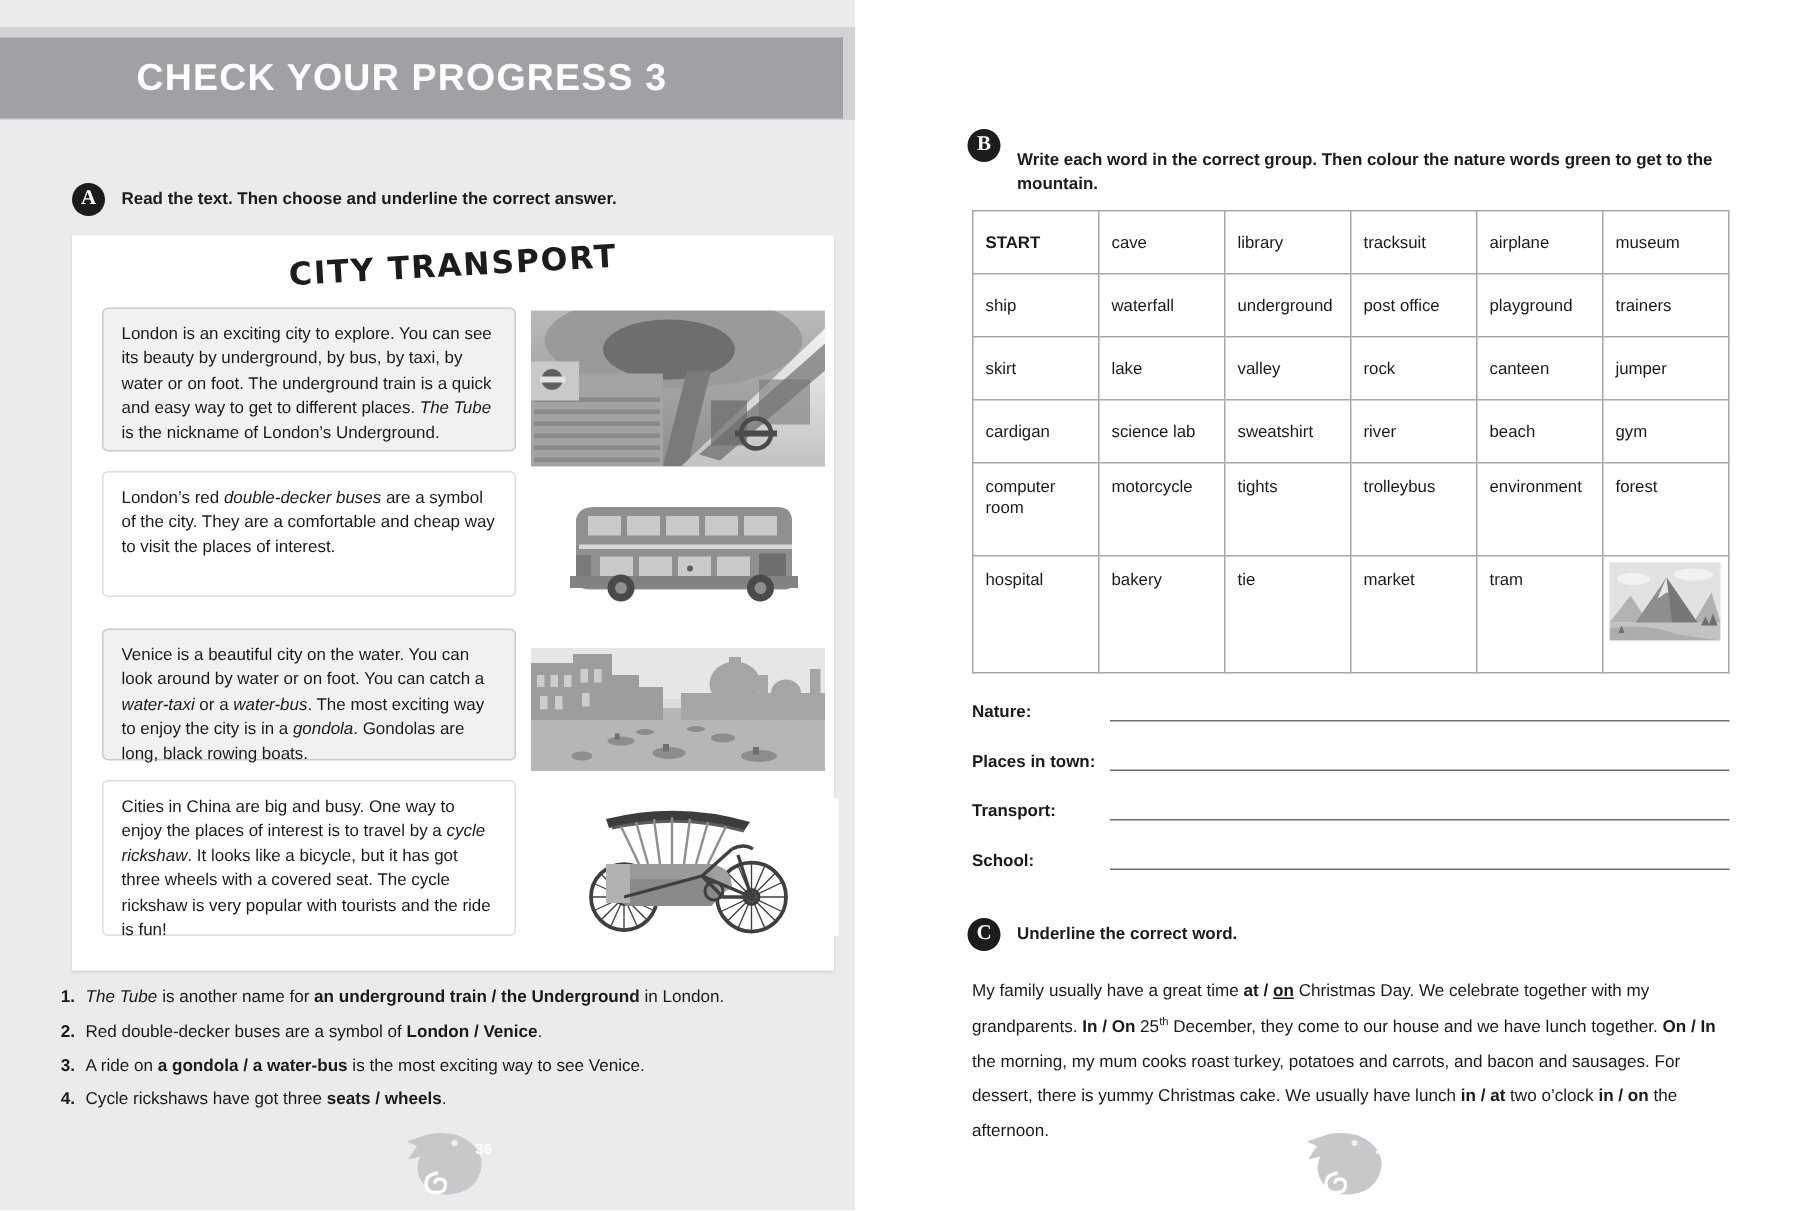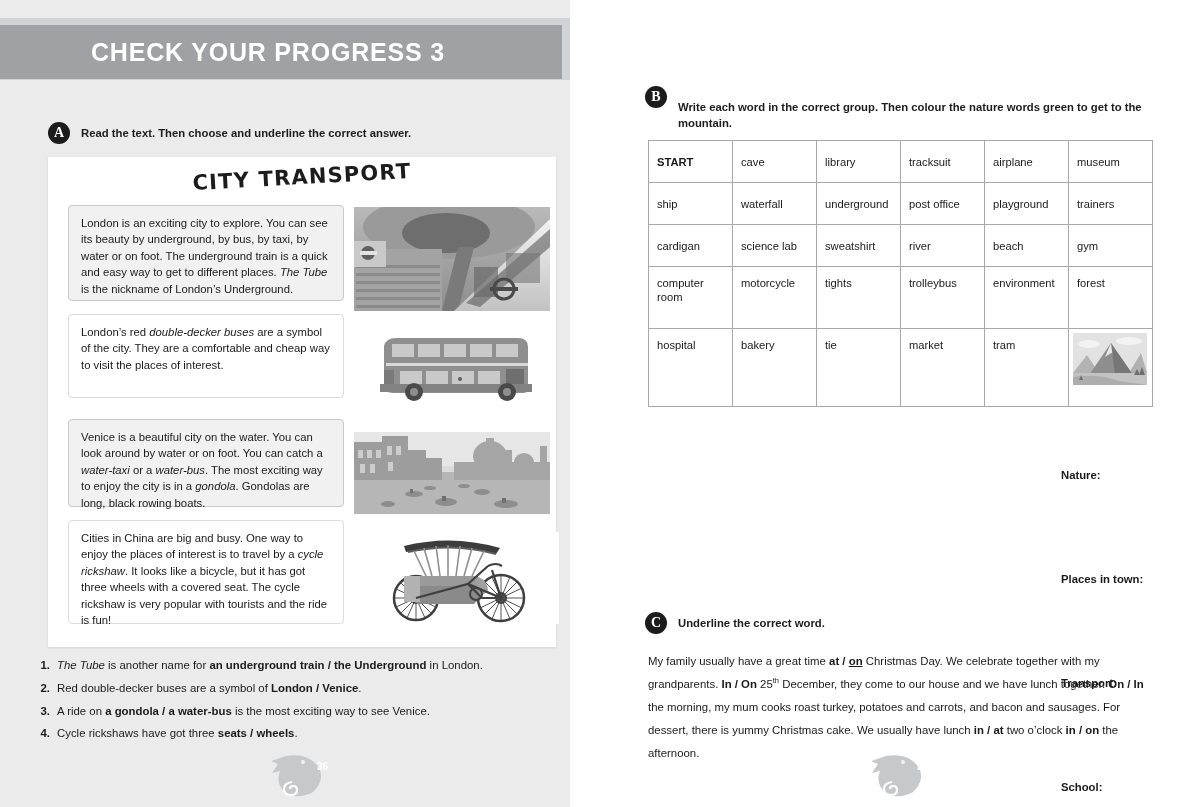--- a/index.html
+++ b/index.html
@@ -188,22 +188,21 @@
   }
 
   .cat-lines {
     position: absolute;
     left: 648px; top: 469px;
     width: 505px;
   }
   .cat-row {
     display: flex;
     align-items: flex-end;
-    margin-bottom: 11px;
-    flex-direction: column;
+    margin-bottom: 21px;
   }
   .cat-label {
     font-size: 11.3px;
     font-weight: bold;
     color: #1a1a1a;
     width: 92px;
     flex: 0 0 92px;
   }
   .cat-line {
     flex: 1;
@@ -475,20 +474,28 @@
         <td>airplane</td>
         <td>museum</td>
       </tr>
       <tr>
         <td>ship</td>
         <td>waterfall</td>
         <td>underground</td>
         <td>post office</td>
         <td>playground</td>
         <td>trainers</td>
+      </tr>
+      <tr>
+        <td>skirt</td>
+        <td>lake</td>
+        <td>valley</td>
+        <td>rock</td>
+        <td>canteen</td>
+        <td>jumper</td>
       </tr>
       <tr>
         <td>cardigan</td>
         <td>science lab</td>
         <td>sweatshirt</td>
         <td>river</td>
         <td>beach</td>
         <td>gym</td>
       </tr>
       <tr class="tall">

